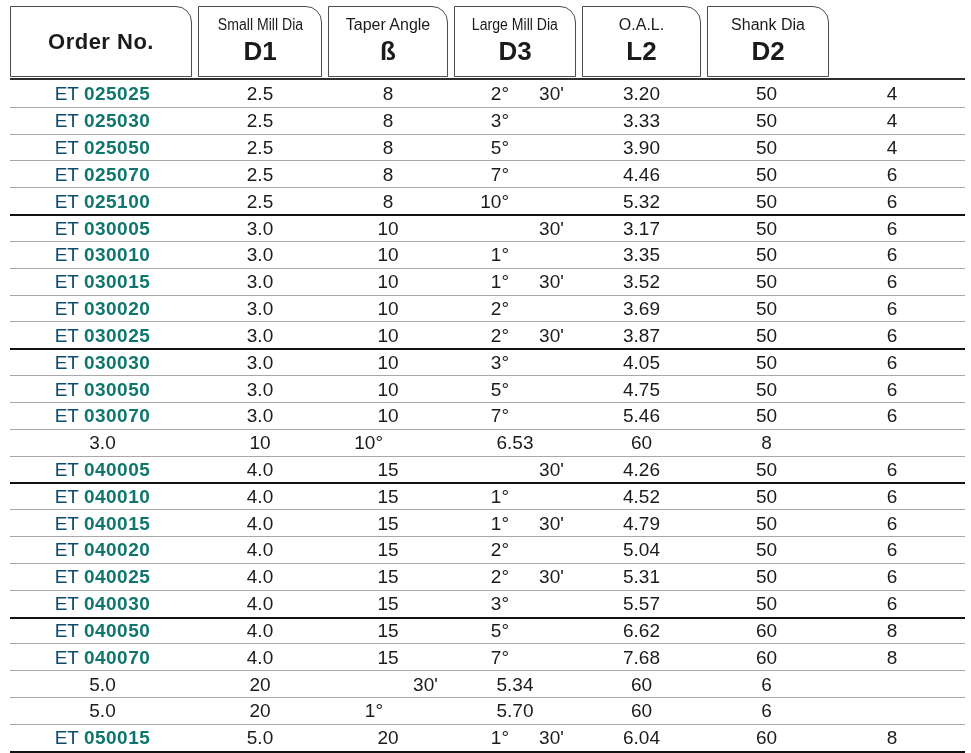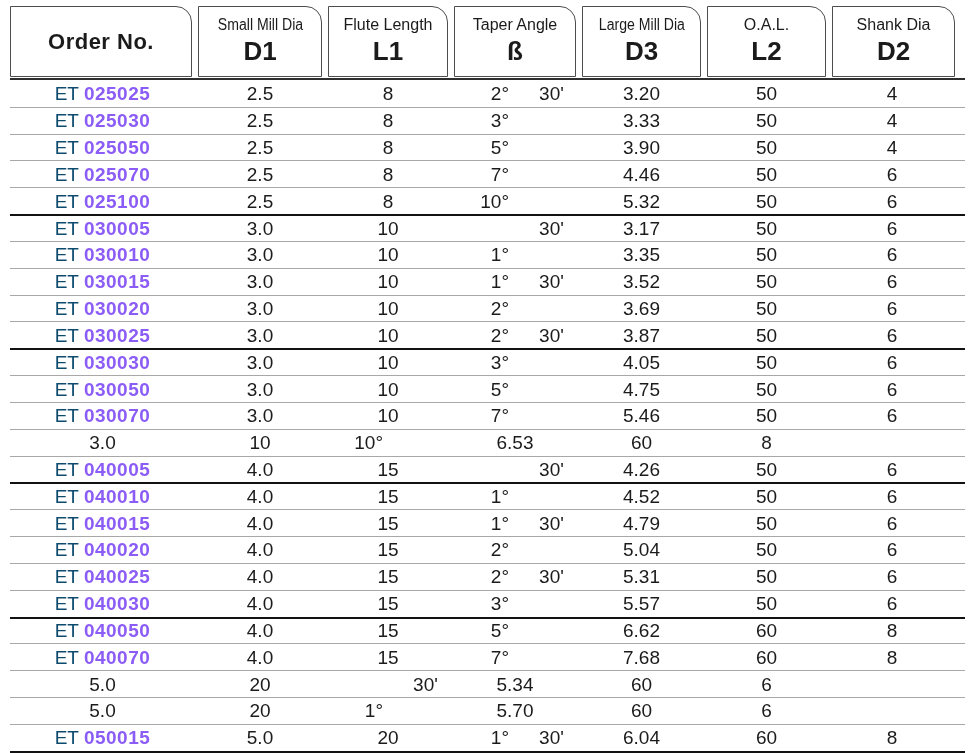--- a/index.html
+++ b/index.html
@@ -41,43 +41,39 @@
     box-sizing: border-box;
     height: 26.84px;
     align-items: center;
     border-top: 1px solid #a8a8a8;
   }
   .row:first-child { border-top: none; }
   .row.thick { border-top: 2.5px solid #121212; }
 
   .cell { text-align: center; font-size: 19px; line-height: 1; }
   .cell.order .et { font-weight: normal; color: #0c4a6e; }
-  .cell.order .onum { font-weight: bold; color: #8b5cf6; letter-spacing: 0.5px; }
+  .cell.order .onum { font-weight: bold; color: #0f766e; letter-spacing: 0.5px; }
   .cell.taper { display: flex; text-align: left; }
   .cell.taper .deg { flex: 0 0 58px; text-align: right; }
   .cell.taper .min { flex: 0 0 55px; text-align: center; margin-left: 15px; }
 </style>
 </head>
 <body>
 
 <div class="page">
 
   <div class="hrow">
     <div class="hcell order-h">
       <span class="lab-order">Order No.</span>
     </div>
     <div class="hcell">
       <span class="lab narrow">Small Mill Dia</span>
       <span class="sym">D1</span>
     </div>
     <div class="hcell">
-      <span class="lab">Flute Length</span>
-      <span class="sym">L1</span>
-    </div>
-    <div class="hcell">
       <span class="lab">Taper Angle</span>
       <span class="sym">ß</span>
     </div>
     <div class="hcell">
       <span class="lab narrow">Large Mill Dia</span>
       <span class="sym">D3</span>
     </div>
     <div class="hcell">
       <span class="lab">O.A.L.</span>
       <span class="sym">L2</span>

